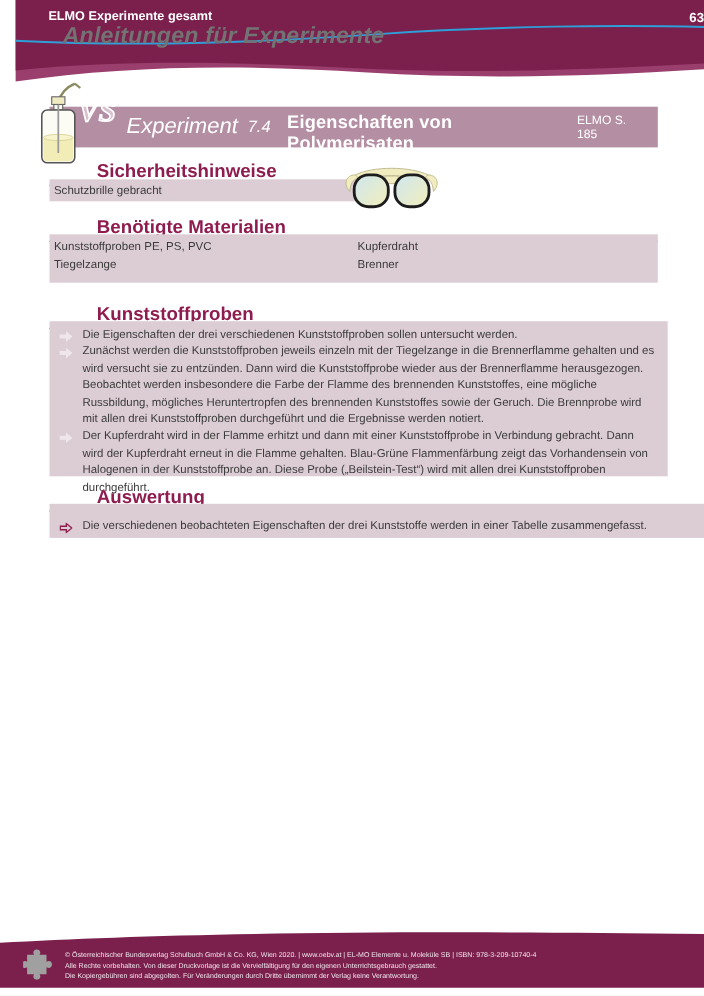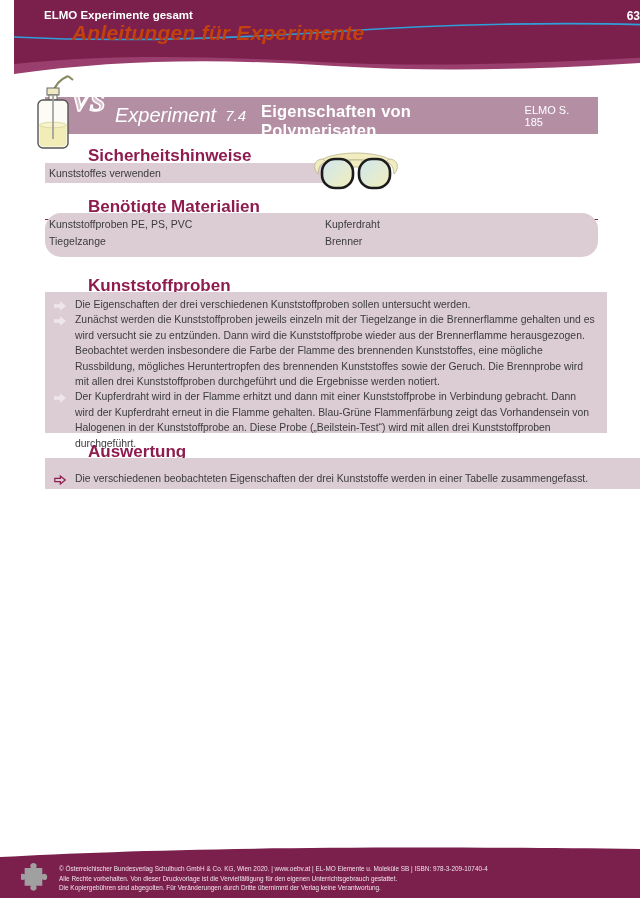--- a/index.html
+++ b/index.html
@@ -4,22 +4,22 @@
 <style>
   html,body{margin:0;padding:0;background:#fff;}
   .page{position:relative;width:640px;height:905px;background:#fff;overflow:hidden;
         font-family:"Liberation Sans",sans-serif;outline:1px solid #e3e3e3;}
 
   
   .banner{position:absolute;left:0;top:0;width:640px;height:80px;margin-left:14px;}
   .banner svg{position:absolute;left:0;top:0;}
   .series-title{position:absolute;left:30px;top:9px;font-size:11.5px;font-weight:bold;color:#fff;}
   .page-number{position:absolute;right:14px;top:9px;font-size:12px;font-weight:bold;color:#fff;}
-  .main-title{position:absolute;left:58px;top:21px;font-size:21px;font-weight:bold;font-style:italic;
-              color:#c2410c;letter-spacing:.2px;}
+  .main-title{position:absolute;left:43px;top:21px;font-size:21px;font-weight:bold;font-style:italic;
+              color:#737373;letter-spacing:.2px;}
 
   
   .exp-bar{position:absolute;left:45px;top:97px;width:553px;height:37px;background:#b48fa4;
            display:flex;align-items:center;color:#fff;}
   .exp-label{margin-left:70px;font-style:italic;font-size:20px;}
   .exp-num{margin-left:9px;font-style:italic;font-size:15px;text-align:right;}
   .exp-title{margin-left:15px;font-size:16.5px;font-weight:bold;letter-spacing:.2px;margin-top:10px;}
   .exp-ref{margin-left:auto;margin-right:9px;font-size:11px;}
   .bottle{position:absolute;left:27px;top:73px;width:54px;height:78px;}
   .vs-mark{position:absolute;left:71px;top:88px;font-family:"Liberation Serif",serif;
@@ -32,21 +32,21 @@
   .panel{position:absolute;background:#dccdd5;color:#3b3b3b;box-sizing:border-box;}
 
   .safety-head{left:45px;top:146px;width:300px;}
   .safety-panel{left:45px;top:163px;width:300px;height:20px;font-size:10.5px;
                 line-height:20px;padding-left:4px;}
   .goggles{position:absolute;left:309px;top:149px;width:94px;height:44px;}
 
   .mat-head{left:45px;top:197px;width:553px;}
   .mat-panel{left:45px;top:213px;width:553px;height:44px;font-size:10.5px;
              display:grid;grid-template-columns:276px 1fr;grid-auto-rows:17px;
-             padding:5px 0 0 4px;border-radius:16px;}
+             padding:5px 0 0 4px;}
 
   .proc-head{left:45px;top:276px;width:553px;}
   .proc-panel{left:45px;top:292px;width:562px;height:141px;padding-top:5px;}
   .eval-head{left:45px;top:442px;width:553px;}
   .eval-panel{left:45px;top:458px;width:628px;height:31px;padding-top:13px;}
 
   .step{display:flex;}
   .bullet-col{width:30px;flex:none;display:flex;justify-content:center;padding-top:4px;}
   .step-text{flex:1;padding-right:12px;font-size:10.4px;line-height:15.4px;color:#3b3b3b;}
 
@@ -85,21 +85,21 @@
     <rect x="22" y="22" width="8" height="5" fill="#fbfaf0" stroke="#666" stroke-width="1"></rect>
     <rect x="11" y="27" width="30" height="48" rx="5" fill="#fcfbf4" stroke="#555" stroke-width="1.4"></rect>
     <path d="M12.5,52 h27 v17 q0,4.5 -4.5,4.5 h-18 q-4.5,0 -4.5,-4.5 Z" fill="#f2edb6"></path>
     <ellipse cx="26" cy="52" rx="13.5" ry="2.8" fill="#f7f3cd" stroke="#d8d29a" stroke-width="0.8"></ellipse>
     <line x1="26" y1="22" x2="26" y2="66" stroke="#999" stroke-width="1.6"></line>
   </svg>
   <div class="vs-mark">VS</div>
 
   <div class="sec-head safety-head">Sicherheitshinweise</div>
   <div class="panel safety-panel">
-    <span>Kunststoffes verwenden</span>
+    <span>Schutzbrille gebracht</span>
   </div>
   <svg class="goggles" viewBox="0 0 94 44">
     <defs>
       <linearGradient id="lensGrad" x1="0" y1="0" x2="1" y2="1">
         <stop offset="0%" stop-color="#cfe7f0"></stop>
         <stop offset="100%" stop-color="#f2eeba"></stop>
       </linearGradient>
     </defs>
     <path d="M14,10 C30,2 64,2 80,10 L80,16 C64,9 30,9 14,16 Z" fill="#f1edc1" stroke="#b9b489" stroke-width="0.8"></path>
     <path d="M14,10 C5,10 3,19 9,25 C9.5,19 11,14 17,13 Z" fill="#f1edc1" stroke="#b9b489" stroke-width="0.8"></path>

